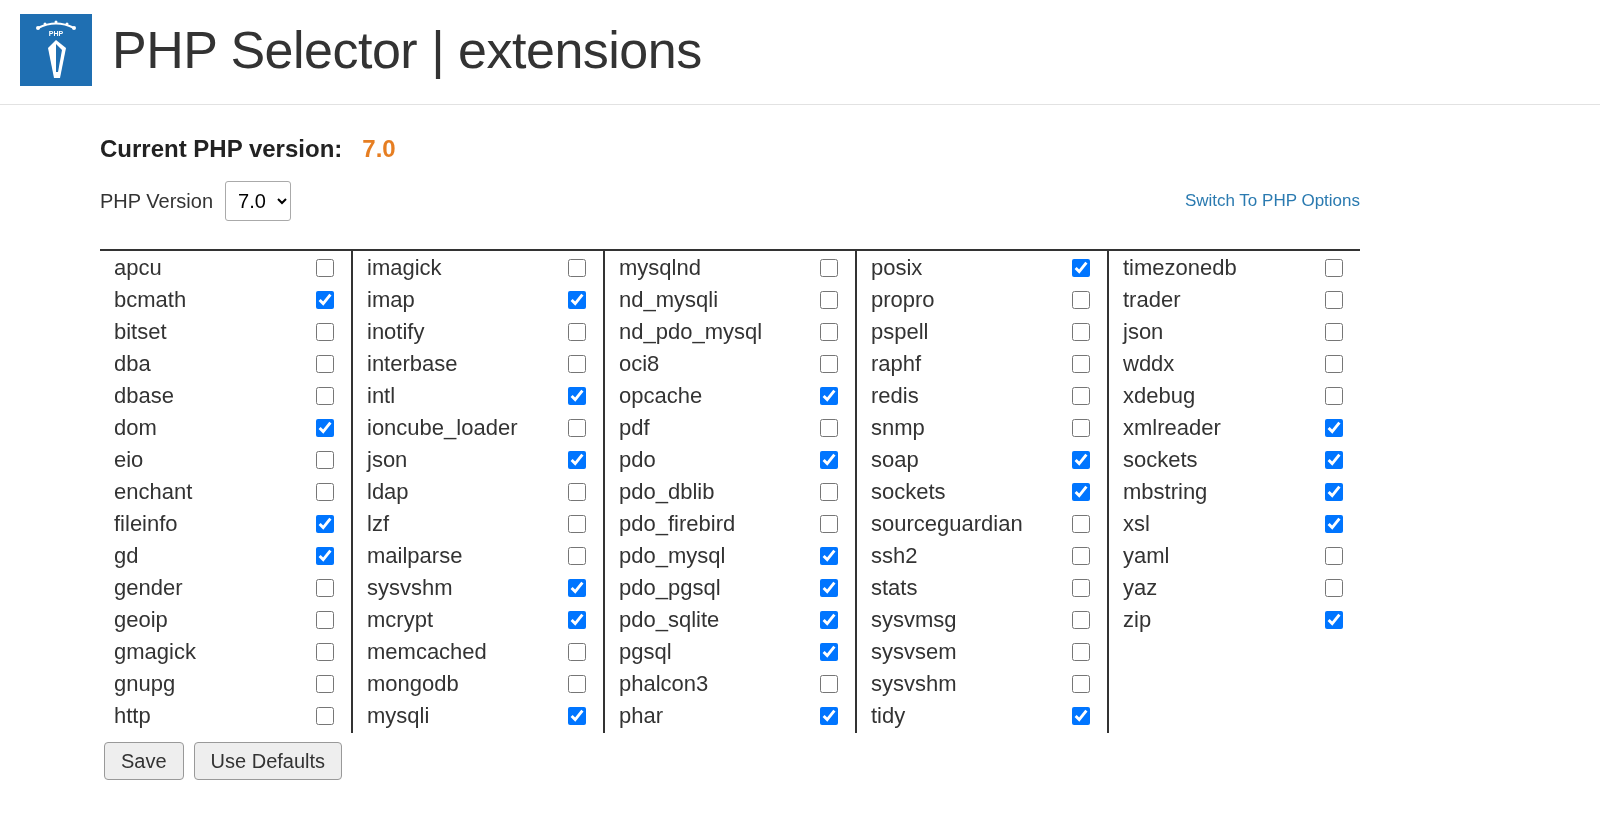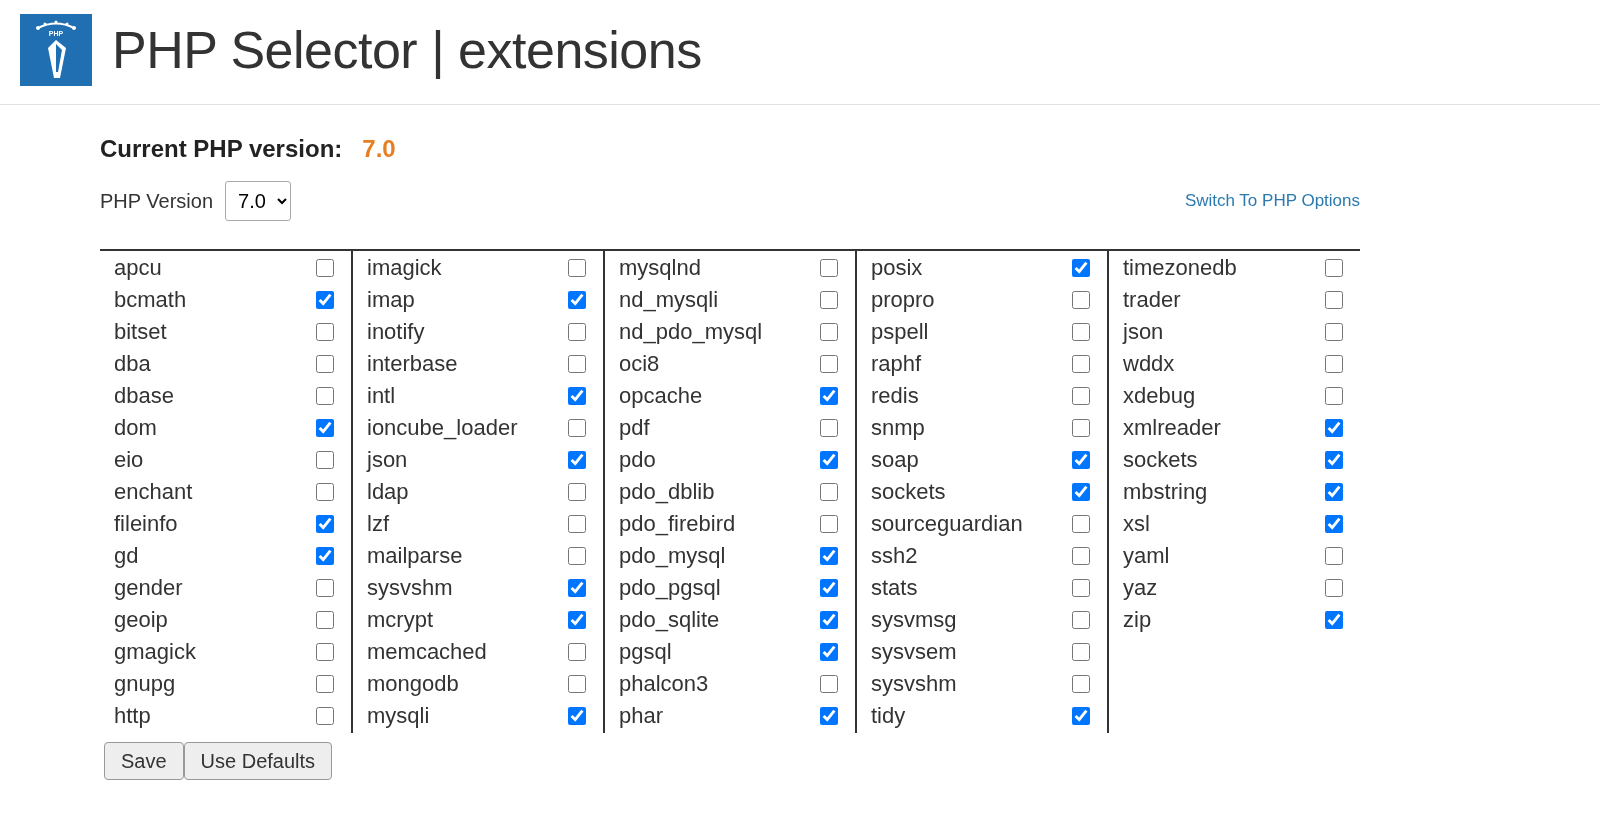--- a/index.html
+++ b/index.html
@@ -108,21 +108,21 @@
     flex: 1;
     cursor: pointer;
   }
   .ext-row input[type=checkbox] {
     width: 18px;
     height: 18px;
     cursor: pointer;
   }
   .footer-buttons {
     display: flex;
-    gap: 0;
+    gap: 10px;
     padding-left: 4px;
   }
   .footer-buttons .btn {
     height: 38px;
     font-size: 20px;
     padding: 4px 16px;
   }
 </style>
 </head>
 <body>

